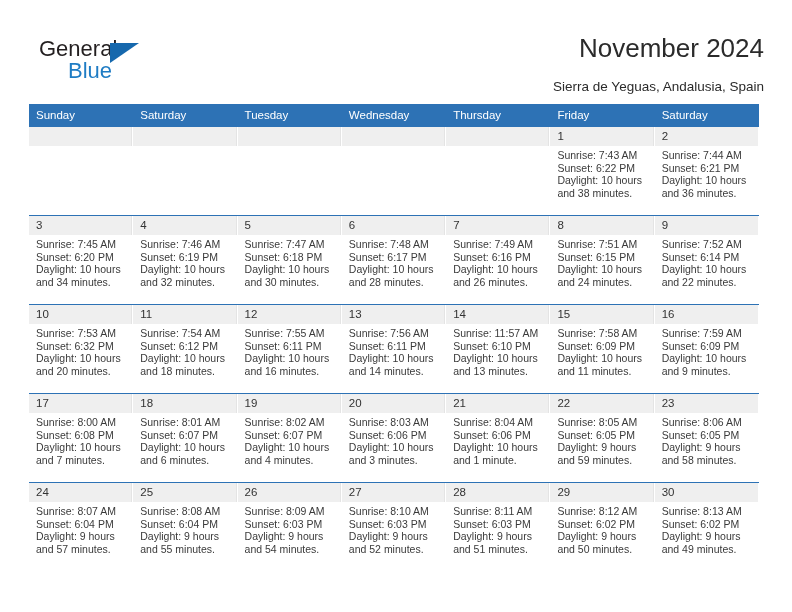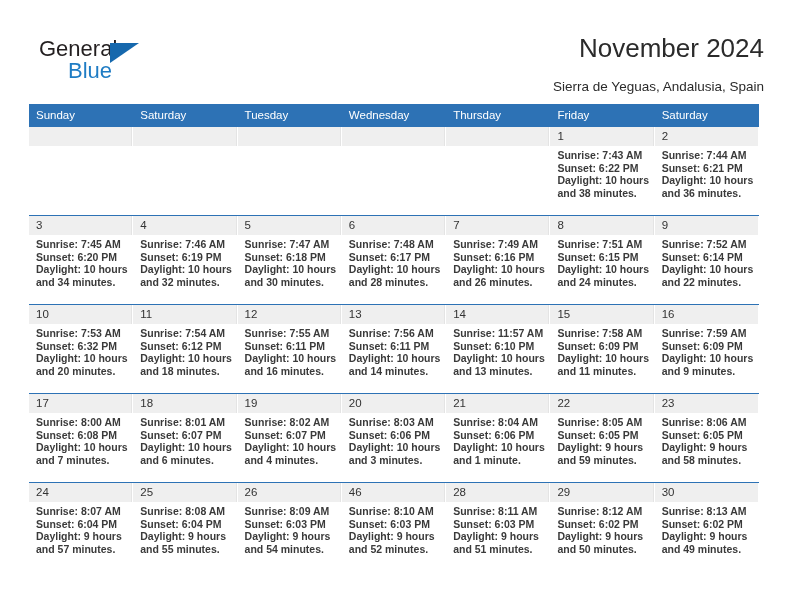--- a/index.html
+++ b/index.html
@@ -132,21 +132,20 @@
     border-right: none;
   }
   .cell-num.empty {
     color: transparent;
   }
   .cell-body {
     padding: 3px 6px 0 7px;
     font-size: 10.5px;
     line-height: 12.6px;
     color: #3a3a3a;
-    font-weight: bold;
   }
   .cell-body div {
     white-space: nowrap;
   }
 </style>
 </head>
 <body>
 
 <div class="page">
 
@@ -423,21 +422,21 @@
           <div class="cell">
             <div class="cell-num">26</div>
             <div class="cell-body">
               <div>Sunrise: 8:09 AM</div>
               <div>Sunset: 6:03 PM</div>
               <div>Daylight: 9 hours</div>
               <div>and 54 minutes.</div>
             </div>
           </div>
           <div class="cell">
-            <div class="cell-num">46</div>
+            <div class="cell-num">27</div>
             <div class="cell-body">
               <div>Sunrise: 8:10 AM</div>
               <div>Sunset: 6:03 PM</div>
               <div>Daylight: 9 hours</div>
               <div>and 52 minutes.</div>
             </div>
           </div>
           <div class="cell">
             <div class="cell-num">28</div>
             <div class="cell-body">

